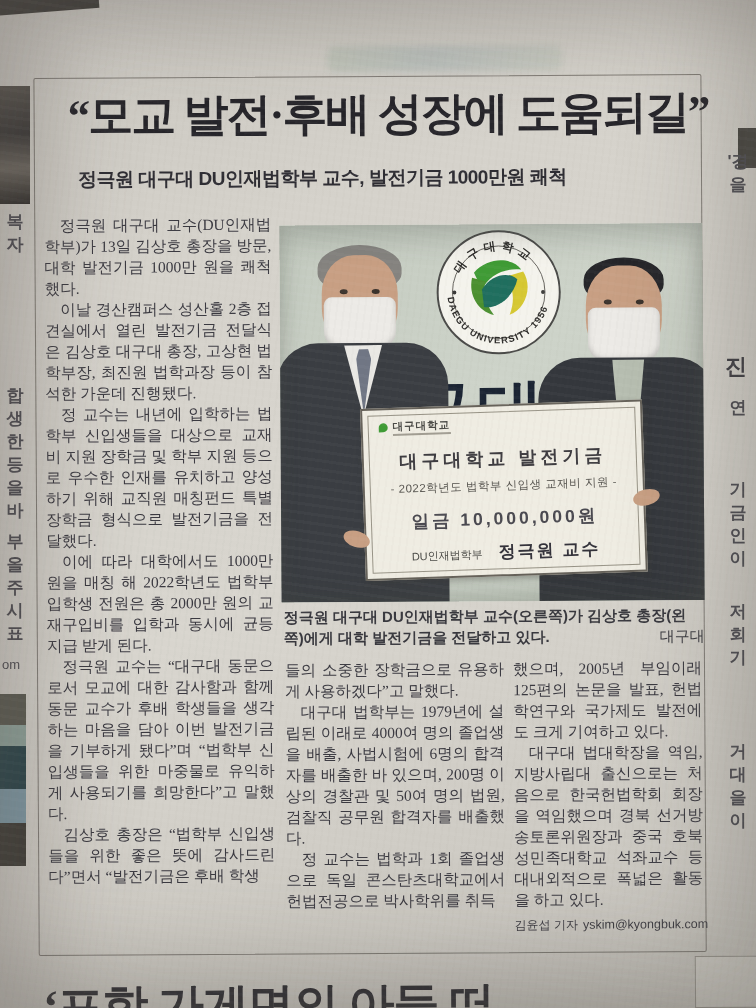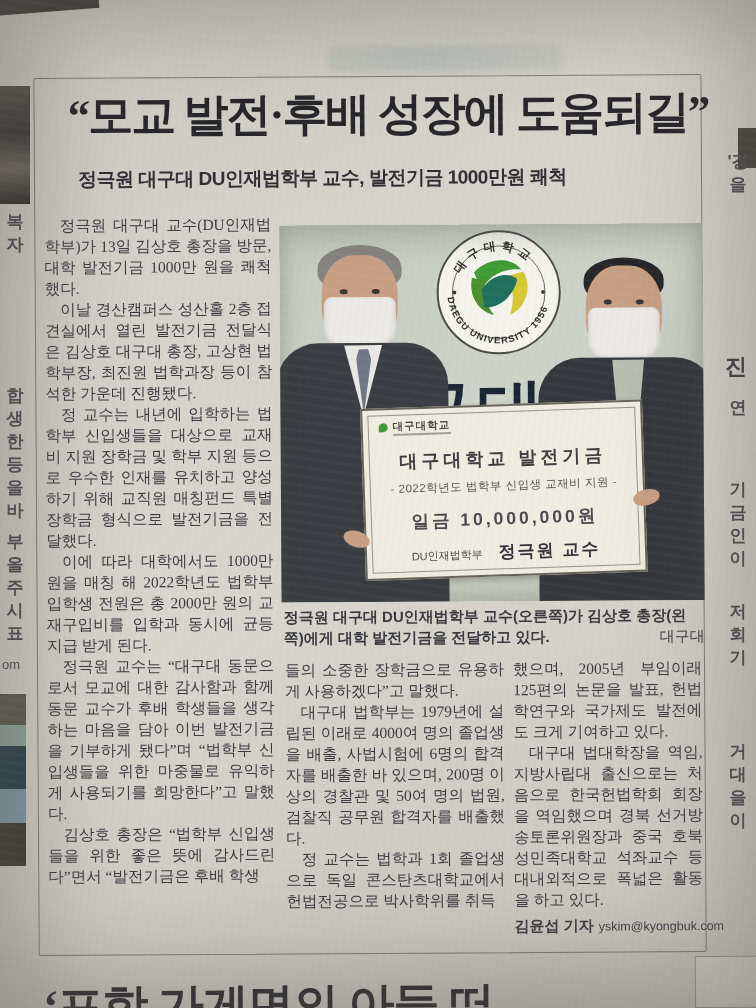--- a/index.html
+++ b/index.html
@@ -27,21 +27,21 @@
 
   
   .col{font-family:"Liberation Serif","DejaVu Serif",serif;font-size:15.5px;line-height:21px;
     text-align:justify;color:#3a3940;}
   .col p{margin:0;text-indent:1em;}
   .col p.cont{text-indent:0;}
   #col1{left:46px;top:213px;width:227px;}
   #col2{left:284px;top:659px;width:219px;}
   #col3{left:512px;top:659px;width:189px;}
   .byline{margin-top:5px;font-family:"Liberation Sans","DejaVu Sans",sans-serif;font-size:12.5px;color:#3c3b41;white-space:nowrap;}
-  .byline .rep{font-weight:700;font-size:15px;margin-right:5px;margin-top:17px;}
+  .byline .rep{font-weight:400;font-size:12px;margin-right:5px;margin-top:17px;}
 
   
   #news-photo{left:281px;top:225px;width:423px;height:377px;overflow:hidden;
     background:linear-gradient(145deg,#c3cabf 0%,#cdd3c9 45%,#c5ccc1 80%,#bcc3b8 100%);}
   #photo-shade{position:absolute;inset:0;z-index:7;pointer-events:none;
     box-shadow:inset 0 14px 26px rgba(70,75,68,.22), inset 0 -10px 18px rgba(70,75,68,.18);}
   #banner-text{position:absolute;left:128px;top:140px;z-index:1;font-size:66px;font-weight:900;
     letter-spacing:3px;color:#1b2433;font-family:"Liberation Sans","DejaVu Sans",sans-serif;}
   #seal{position:absolute;left:155px;top:4px;width:128px;height:128px;z-index:1;}
 

